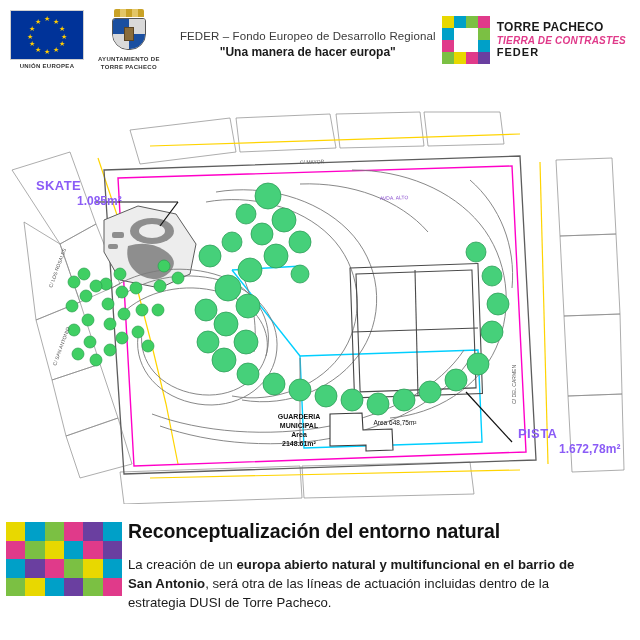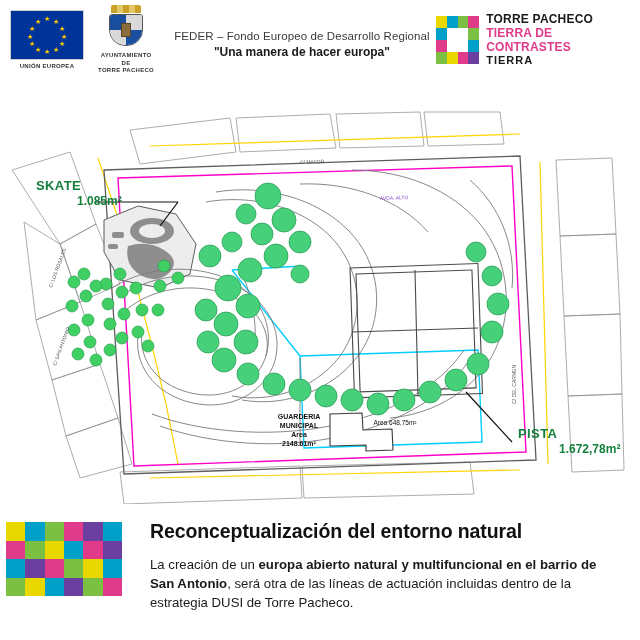--- a/index.html
+++ b/index.html
@@ -101,37 +101,37 @@
   .edusi-mark {
     width: 48px; height: 48px;
     position: relative;
     display: grid;
     grid-template-columns: repeat(4, 1fr);
     grid-template-rows: repeat(4, 1fr);
   }
   .edusi-mark div { width: 100%; height: 100%; }
   .edusi-text { line-height: 1.15; }
   .edusi-t1 { font-size: 12px; font-weight: bold; color: #1a1a1a; letter-spacing: .2px;}
-  .edusi-t2 { font-size: 12px; font-weight: bold; color: #e03a8a; letter-spacing: .2px;}
+  .edusi-t2 { font-size: 10px; font-weight: bold; color: #e03a8a; letter-spacing: .2px; font-style: italic;}
   .edusi-t3 { font-size: 11px; font-weight: bold; color: #1a1a1a; letter-spacing: 1px;}
 
   
   .plan {
     position: relative;
     width: 640px;
     height: 430px;
     background: #ffffff;
     overflow: hidden;
   }
   .plan svg { position: absolute; left: 0; top: 0; }
 
   .callout {
     position: absolute;
     font-weight: bold;
-    color: #15803d;
+    color: #8b5cf6;
     line-height: 1.25;
   }
   .callout .t1 { font-size: 13px; letter-spacing: .4px; }
   .callout .t2 { font-size: 12px; margin-left: 41px; }
 
   .plan-label {
     position: absolute;
     text-align: center;
     color: #111;
     font-weight: bold;
@@ -150,21 +150,21 @@
   }
   .mosaic {
     width: 116px; height: 74px;
     display: grid;
     grid-template-columns: repeat(6, 1fr);
     grid-template-rows: repeat(4, 1fr);
     flex: 0 0 auto;
     margin-top: 4px;
   }
   .mosaic div { width: 100%; height: 100%; }
-  .footer-text { padding-left: 28px; padding-top: 2px; }
+  .footer-text { padding-left: 6px; padding-top: 2px; }
   .footer-title {
     font-size: 19.5px;
     font-weight: bold;
     color: #111;
     margin-bottom: 12px;
     letter-spacing: -.1px;
   }
   .footer-body {
     font-size: 13.2px;
     color: #1b1b1b;
@@ -233,21 +233,21 @@
         <div style="background:#ffffff"></div>
         <div style="background:#00a0c8"></div>
       <div style="background:#7bc043"></div>
         <div style="background:#e8d800"></div>
         <div style="background:#e03a8a"></div>
         <div style="background:#6a3fa0"></div>
     </div>
     <div class="edusi-text">
       <div class="edusi-t1">TORRE PACHECO</div>
       <div class="edusi-t2">TIERRA DE CONTRASTES</div>
-      <div class="edusi-t3">TIERRA</div>
+      <div class="edusi-t3">FEDER</div>
     </div>
   </div>
 </div>
 
 <div class="plan">
 
   <svg width="640" height="430" viewBox="0 0 640 430">
     <defs>
       <pattern id="hatch" width="6" height="6" patternTransform="rotate(45)" patternUnits="userSpaceOnUse">
         <line x1="0" y1="0" x2="0" y2="6" stroke="#c9c9c9" stroke-width="1"></line>

